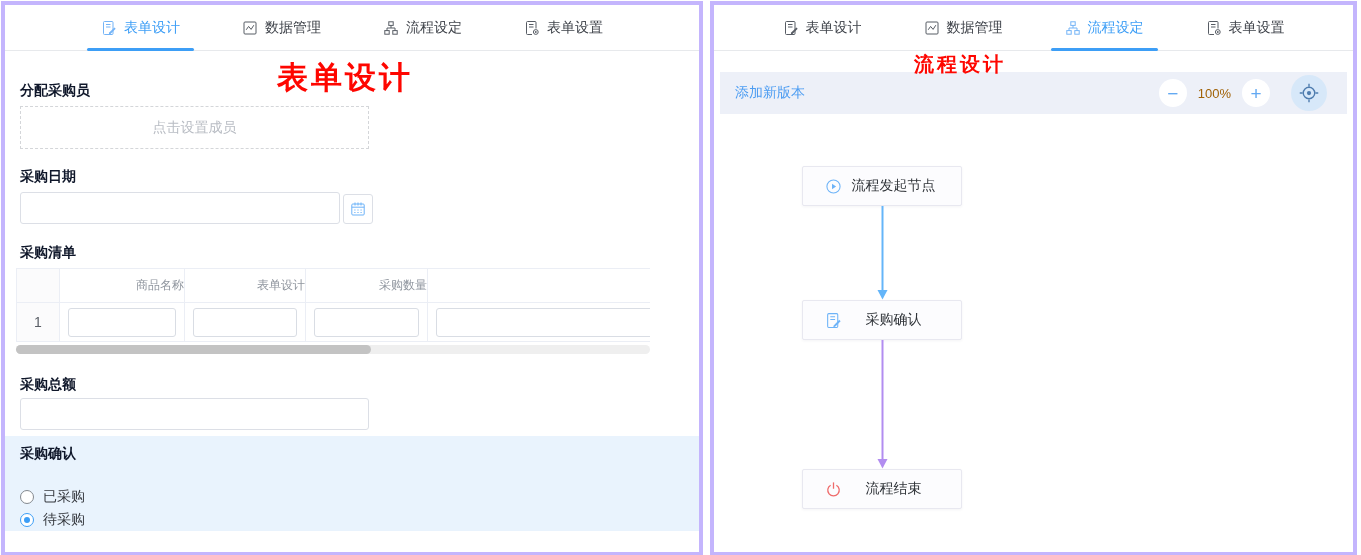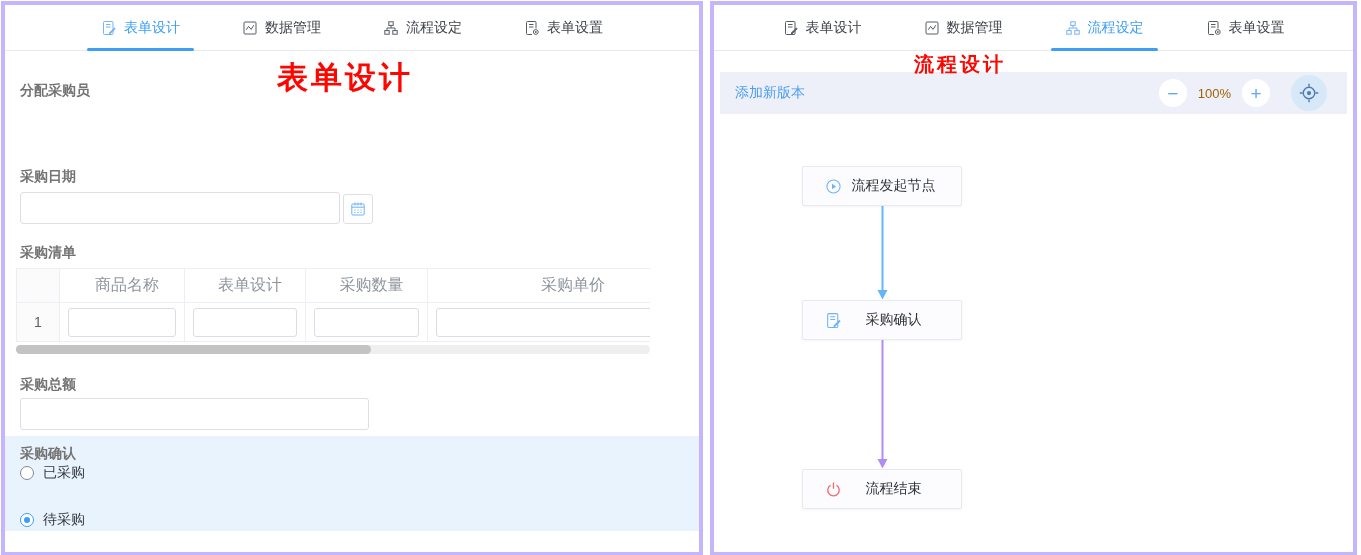--- a/index.html
+++ b/index.html
@@ -25,52 +25,52 @@
 
   .icon { display:block; }
 
   
   .annotation { position:absolute; z-index:6; color:#fe0600; font-weight:bold;
                 font-family:"Liberation Serif","DejaVu Serif",serif; letter-spacing:3px; white-space:nowrap; }
   .annotation--left  { left:272px; top:52px; font-size:31px; }
   .annotation--right { left:200px; top:46px; font-size:20px; }
 
   
-  .field-label { position:absolute; left:15px; font-size:14px; font-weight:bold; color:#737373; }
+  .field-label { position:absolute; left:15px; font-size:14px; font-weight:bold; color:#0f172a; }
   .assign-box { position:absolute; left:15px; top:101px; width:347px; height:41px;
                 border:1px dashed #d4d6d9; background:#fff; display:flex; align-items:center;
                 justify-content:center; font-size:14px; color:#b9bdc4; cursor:pointer; }
   .text-input { position:absolute; border:1px solid #dcdfe6; border-radius:3px; background:#fff;
                 box-sizing:border-box; font:14px "Liberation Sans",sans-serif; padding:0 8px; color:#333; }
   .date-input  { left:15px; top:187px; width:320px; height:32px; }
   .total-input { left:15px; top:393px; width:349px; height:32px; }
   .icon-btn-square { position:absolute; left:338px; top:189px; width:28px; height:28px;
                 border:1px solid #dcdfe6; border-radius:3px; background:#fff;
                 display:flex; align-items:center; justify-content:center; cursor:pointer; }
   .icon-btn-square .icon { width:16px; height:16px; color:#6db3f8; }
 
   .table-wrap { position:absolute; left:11px; top:263px; width:634px; height:77px; overflow:hidden; }
   .ptable { border-collapse:collapse; table-layout:fixed; width:692px; background:#fff; }
   .ptable col.c0 { width:43px; } .ptable col.c1 { width:125px; } .ptable col.c2 { width:121px; }
   .ptable col.c3 { width:122px; } .ptable col.c4 { width:281px; }
   .ptable th, .ptable td { border:1px solid #ebeef5; padding:0; }
-  .ptable th { height:33px; font-size:16px; font-weight:normal; color:#8f959e; text-align:center; padding-left:10px; }
+  .ptable th { height:33px; font-size:12px; font-weight:normal; color:#8f959e; text-align:right; padding-left:10px; }
   .ptable td { height:38px; }
   .ptable .numcell { background:#fbfbfc; text-align:center; color:#5a5e66; font-size:14px; padding-left:0; }
   .cell-input { display:block; width:calc(100% - 16px); height:29px; margin:4px 8px;
                 border:1px solid #d9dde4; border-radius:3px; box-sizing:border-box; background:#fff; }
   .hscroll { position:absolute; left:11px; top:340px; width:634px; height:9px;
              background:#efefef; border-radius:5px; }
   .hscroll-thumb { width:355px; height:9px; background:#c3c3c3; border-radius:5px; cursor:pointer; }
 
   .confirm-section { position:absolute; left:0; top:431px; width:100%; height:95px; background:#e9f3fd; }
   .confirm-section .field-label { top:9px; }
   .radio-row { position:absolute; left:15px; display:flex; align-items:center; gap:9px;
                font-size:14px; color:#35383e; cursor:pointer; }
-  .radio-row--1 { top:28px;justify-content:center; } .radio-row--2 { top:63px;margin-top:12px; }
+  .radio-row--1 { top:52px;justify-content:center; } .radio-row--2 { top:63px;margin-top:12px; }
   .radio-circle { width:14px; height:14px; border-radius:50%; border:1px solid #84898f;
                   background:#fff; box-sizing:border-box; position:relative; }
   .radio-circle--checked { border-color:#3d9ef6; }
   .radio-circle--checked::after { content:""; position:absolute; left:3px; top:3px; width:6px; height:6px;
                   border-radius:50%; background:#3d9ef6; }
 
   
   .flow-toolbar { position:absolute; left:6px; right:6px; top:67px; height:42px; background:#edf0f8;
                   display:flex; align-items:center; box-sizing:border-box; padding:0 20px 0 15px; }
   .add-version { font-size:14px; color:#4d9df2; cursor:pointer; }
@@ -169,20 +169,23 @@
       <svg class="icon">
           <use href="#i-form-settings"></use>
         </svg>
       <span>表单设置</span>
     </div>
   </div>
 
   <div class="annotation annotation--left">表单设计</div>
 
   <div class="field-label" style="top:77px">分配采购员</div>
+  <div class="assign-box">
+    <span>点击设置成员</span>
+  </div>
 
   <div class="field-label" style="top:163px">采购日期</div>
   <input class="text-input date-input" value="" style="">
   <div class="icon-btn-square">
     <svg class="icon">
         <use href="#i-calendar"></use>
       </svg>
   </div>
 
   <div class="field-label" style="top:239px">采购清单</div>

